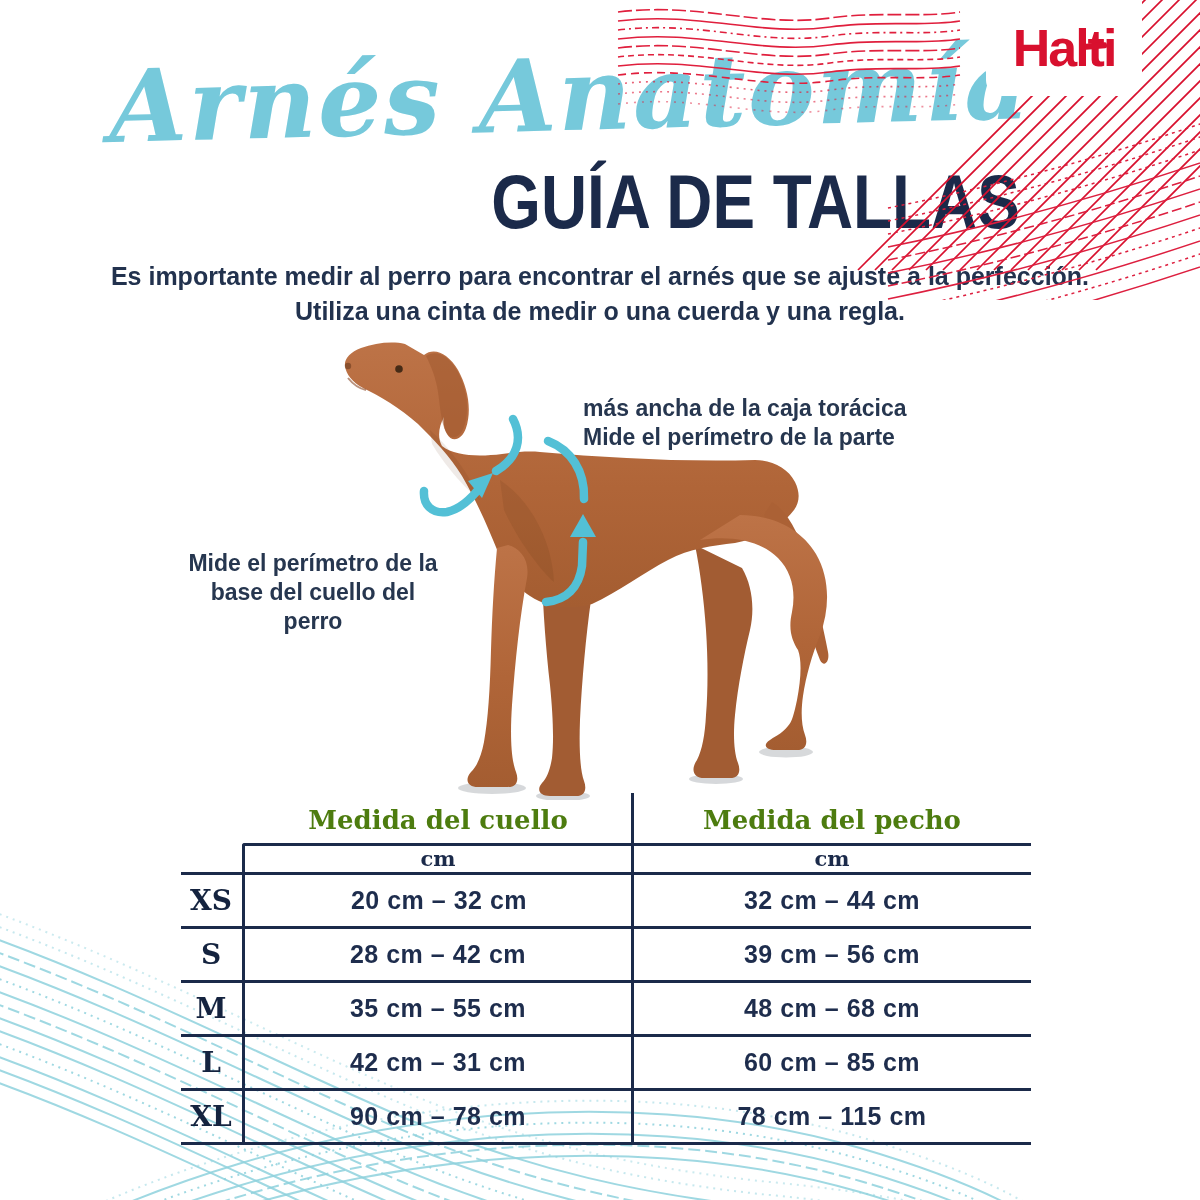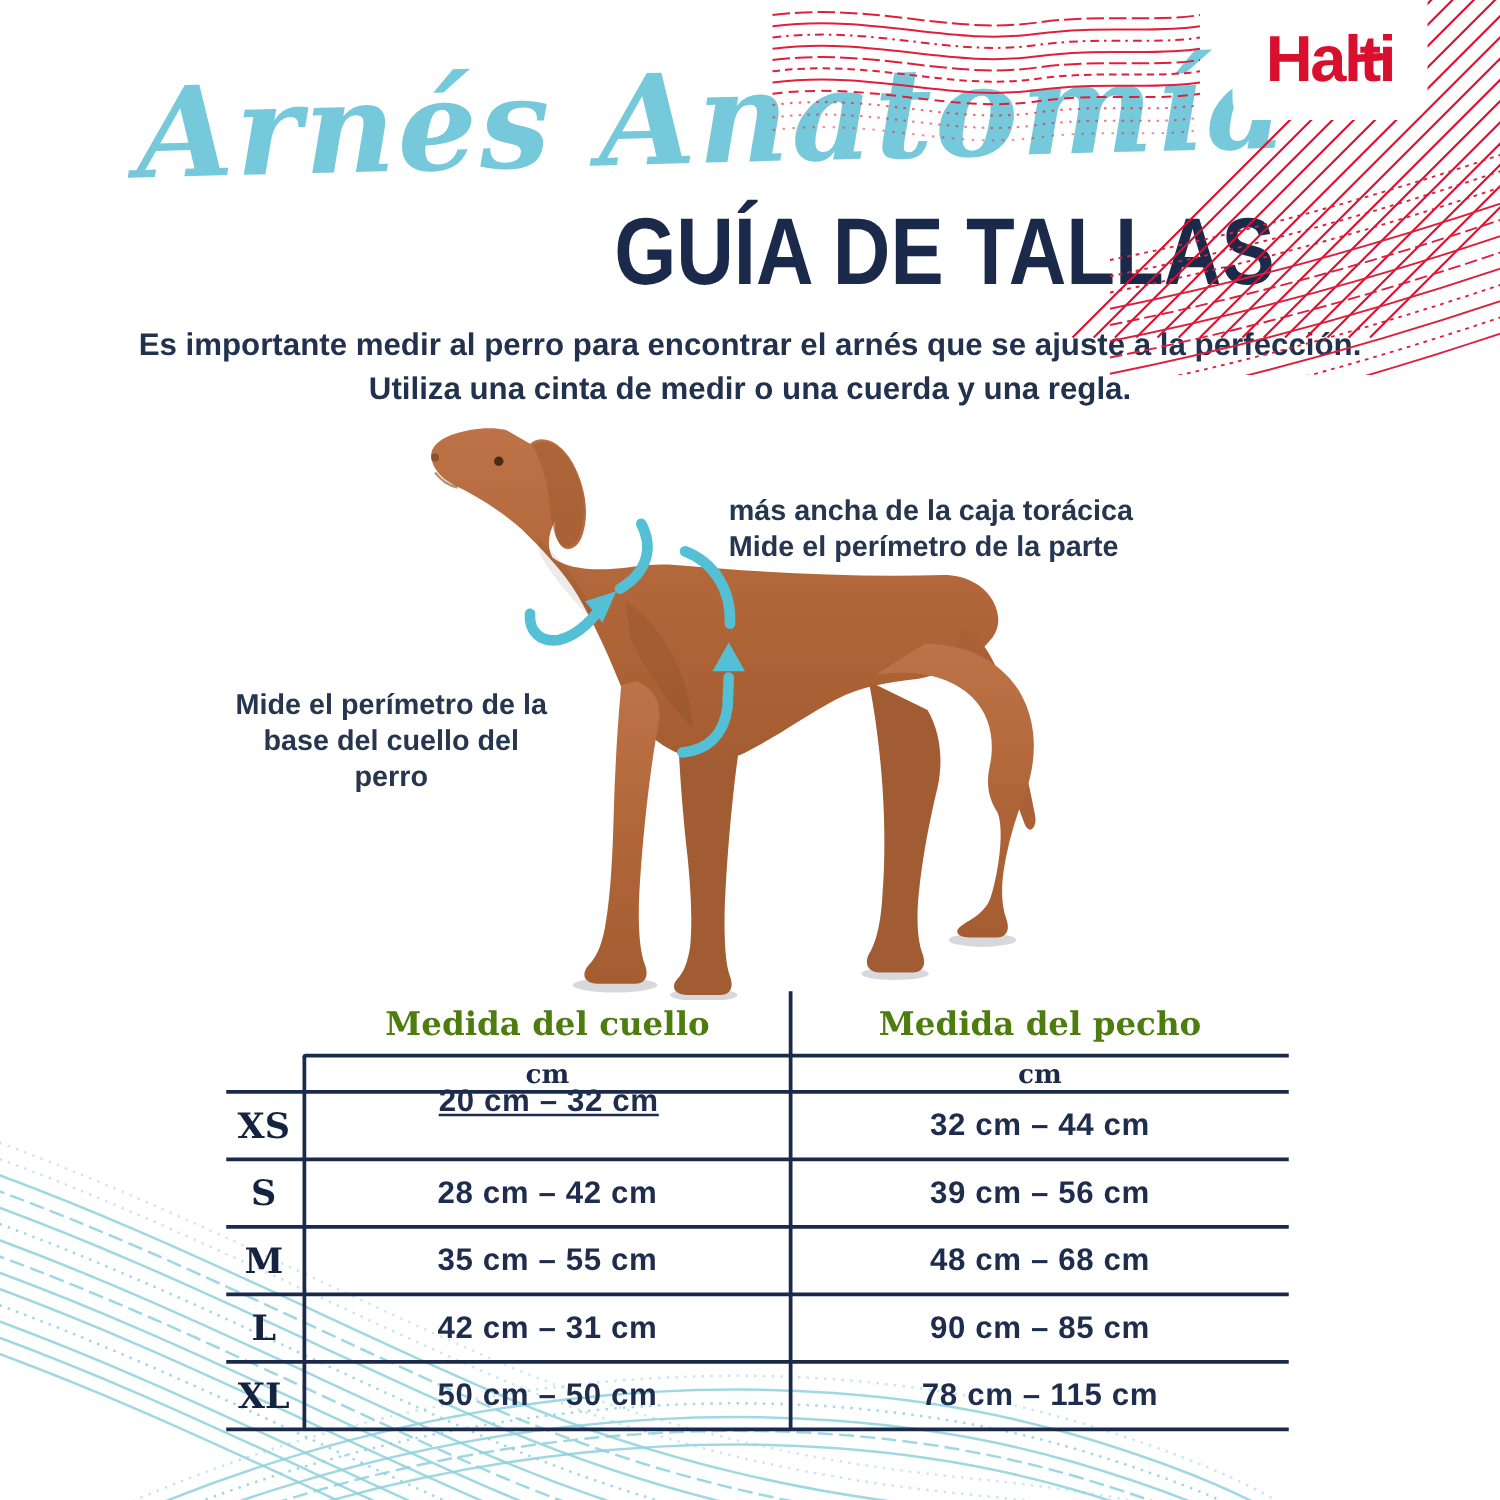--- a/index.html
+++ b/index.html
@@ -236,32 +236,32 @@
   <div class="abs tline" style="left:181px;top:1034px;width:850px;height:3px;"></div>
   <div class="abs tline" style="left:181px;top:1088px;width:850px;height:3px;"></div>
   <div class="abs tline" style="left:181px;top:1142px;width:850px;height:3px;"></div>
 
   <div class="abs tcell thead" style="left:245px;top:799px;width:386px;height:42px;">Medida del cuello</div>
   <div class="abs tcell thead" style="left:634px;top:799px;width:396px;height:42px;">Medida del pecho</div>
   <div class="abs tcell tunit" style="left:245px;top:845px;width:386px;height:26px;">cm</div>
   <div class="abs tcell tunit" style="left:634px;top:845px;width:396px;height:26px;">cm</div>
 
   <div class="abs tcell tsize" style="left:181px;top:875px;width:60px;height:50px;">XS</div>
-  <div class="abs tcell tval" style="left:245px;top:856px;width:388px;height:50px;text-decoration:underline;">20 cm – 32 cm</div>
+  <div class="abs tcell tval" style="left:245px;top:875px;width:388px;height:50px;">20 cm – 32 cm</div>
   <div class="abs tcell tval" style="left:634px;top:875px;width:396px;height:50px;">32 cm – 44 cm</div>
 
   <div class="abs tcell tsize" style="left:181px;top:929px;width:60px;height:50px;">S</div>
   <div class="abs tcell tval" style="left:245px;top:929px;width:386px;height:50px;">28 cm – 42 cm</div>
   <div class="abs tcell tval" style="left:634px;top:929px;width:396px;height:50px;">39 cm – 56 cm</div>
 
   <div class="abs tcell tsize" style="left:181px;top:983px;width:60px;height:50px;">M</div>
   <div class="abs tcell tval" style="left:245px;top:983px;width:386px;height:50px;">35 cm – 55 cm</div>
   <div class="abs tcell tval" style="left:634px;top:983px;width:396px;height:50px;">48 cm – 68 cm</div>
 
   <div class="abs tcell tsize" style="left:181px;top:1037px;width:60px;height:50px;">L</div>
   <div class="abs tcell tval" style="left:245px;top:1037px;width:386px;height:50px;">42 cm – 31 cm</div>
-  <div class="abs tcell tval" style="left:634px;top:1037px;width:396px;height:50px;">90 cm – 85 cm</div>
+  <div class="abs tcell tval" style="left:634px;top:1037px;width:396px;height:50px;">60 cm – 85 cm</div>
 
   <div class="abs tcell tsize" style="left:181px;top:1091px;width:60px;height:50px;">XL</div>
-  <div class="abs tcell tval" style="left:245px;top:1091px;width:386px;height:50px;">50 cm – 50 cm</div>
+  <div class="abs tcell tval" style="left:245px;top:1091px;width:386px;height:50px;">90 cm – 78 cm</div>
   <div class="abs tcell tval" style="left:634px;top:1091px;width:396px;height:50px;">78 cm – 115 cm</div>
 
 </div>
 
 </body></html>

